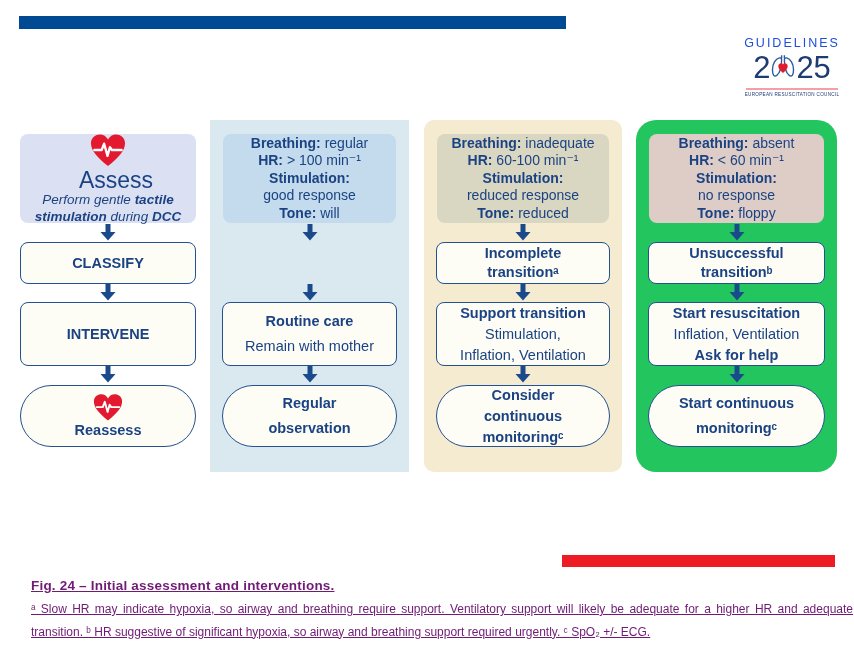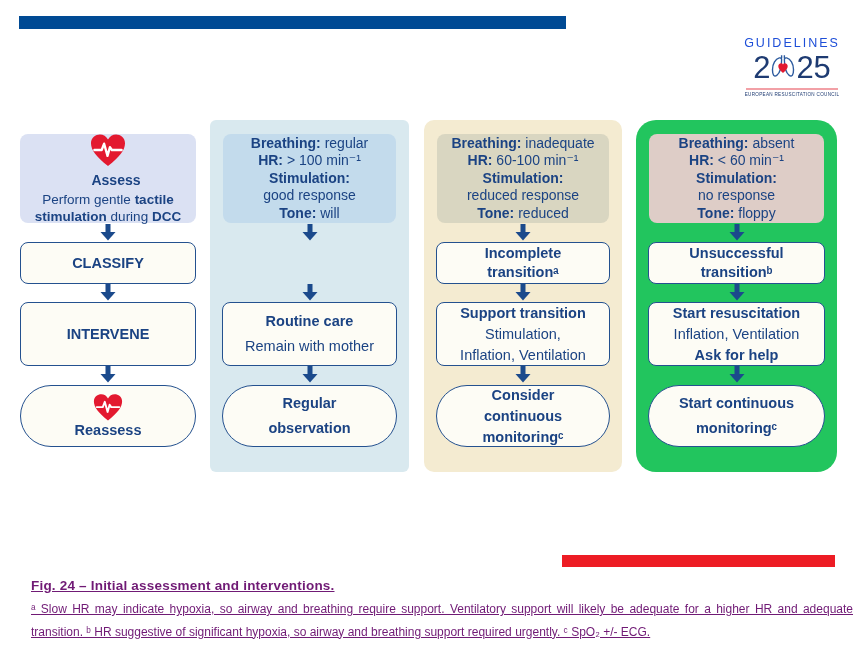--- a/index.html
+++ b/index.html
@@ -19,35 +19,35 @@
   .logo-title{color:#1d4ed8;font-size:12.5px;letter-spacing:2px;line-height:14px;}
   .logo-year{display:flex;align-items:center;justify-content:center;color:#1e3b72;
              font-size:31px;font-weight:500;line-height:34px;margin-top:1px;}
   .logo-year svg{margin:0 1px;}
   .logo-line{height:2px;background:#f2a0a6;margin:3px 6px 2px 6px;}
   .logo-sub{font-size:4.6px;color:#1e3b72;letter-spacing:0.3px;line-height:6px;}
 
   
   .col{position:absolute;top:120px;height:352px;}
   #col1{left:20px;width:176px;}
-  #col2{left:210px;width:199px;background:#d9e9ef;border-radius:6px;}
+  #col2{left:210px;width:199px;background:#d9e9ef;border-radius:0;}
   #col3{left:424px;width:198px;background:#f4ebd1;border-radius:10px;}
   #col4{left:636px;width:201px;background:#22c55e;border-radius:20px;}
 
   .header{position:absolute;top:14px;height:89px;border-radius:8px;
           display:flex;flex-direction:column;align-items:center;justify-content:center;
           text-align:center;font-size:14px;line-height:17.6px;}
   #col1 .header{left:0;right:0;background:#dbe1f3;}
   #col2 .header{left:13px;right:13px;background:#c3dbec;}
   #col3 .header{left:13px;right:13px;background:#d9d6c1;}
   #col4 .header{left:13px;right:13px;background:#decdc7;}
   .hline b{font-weight:bold;}
 
-  .assess-title{font-size:14px;font-weight:bold;line-height:20px;margin-top:2px;margin-left:16px;}
-  .assess-sub{font-size:13.5px;line-height:17px;width:158px;margin-top:1px;}
+  .assess-title{font-size:23px;font-weight:normal;line-height:20px;margin-top:2px;margin-left:16px;}
+  .assess-sub{font-style:italic;font-size:13.5px;line-height:17px;width:158px;margin-top:1px;}
   .assess-sub b{font-weight:bold;}
 
   .node{position:absolute;background:#fdfcf5;border:1.5px solid #24518f;border-radius:8px;
         display:flex;flex-direction:column;align-items:center;justify-content:center;
         text-align:center;font-size:14.5px;box-sizing:border-box;}
   #col1 .node{left:0;right:0;}
   #col2 .node,#col3 .node,#col4 .node{left:12px;right:12px;}
 
   .row2{top:122px;height:42px;font-weight:bold;line-height:19px;}
   .row3{top:182px;height:64px;line-height:21px;}

